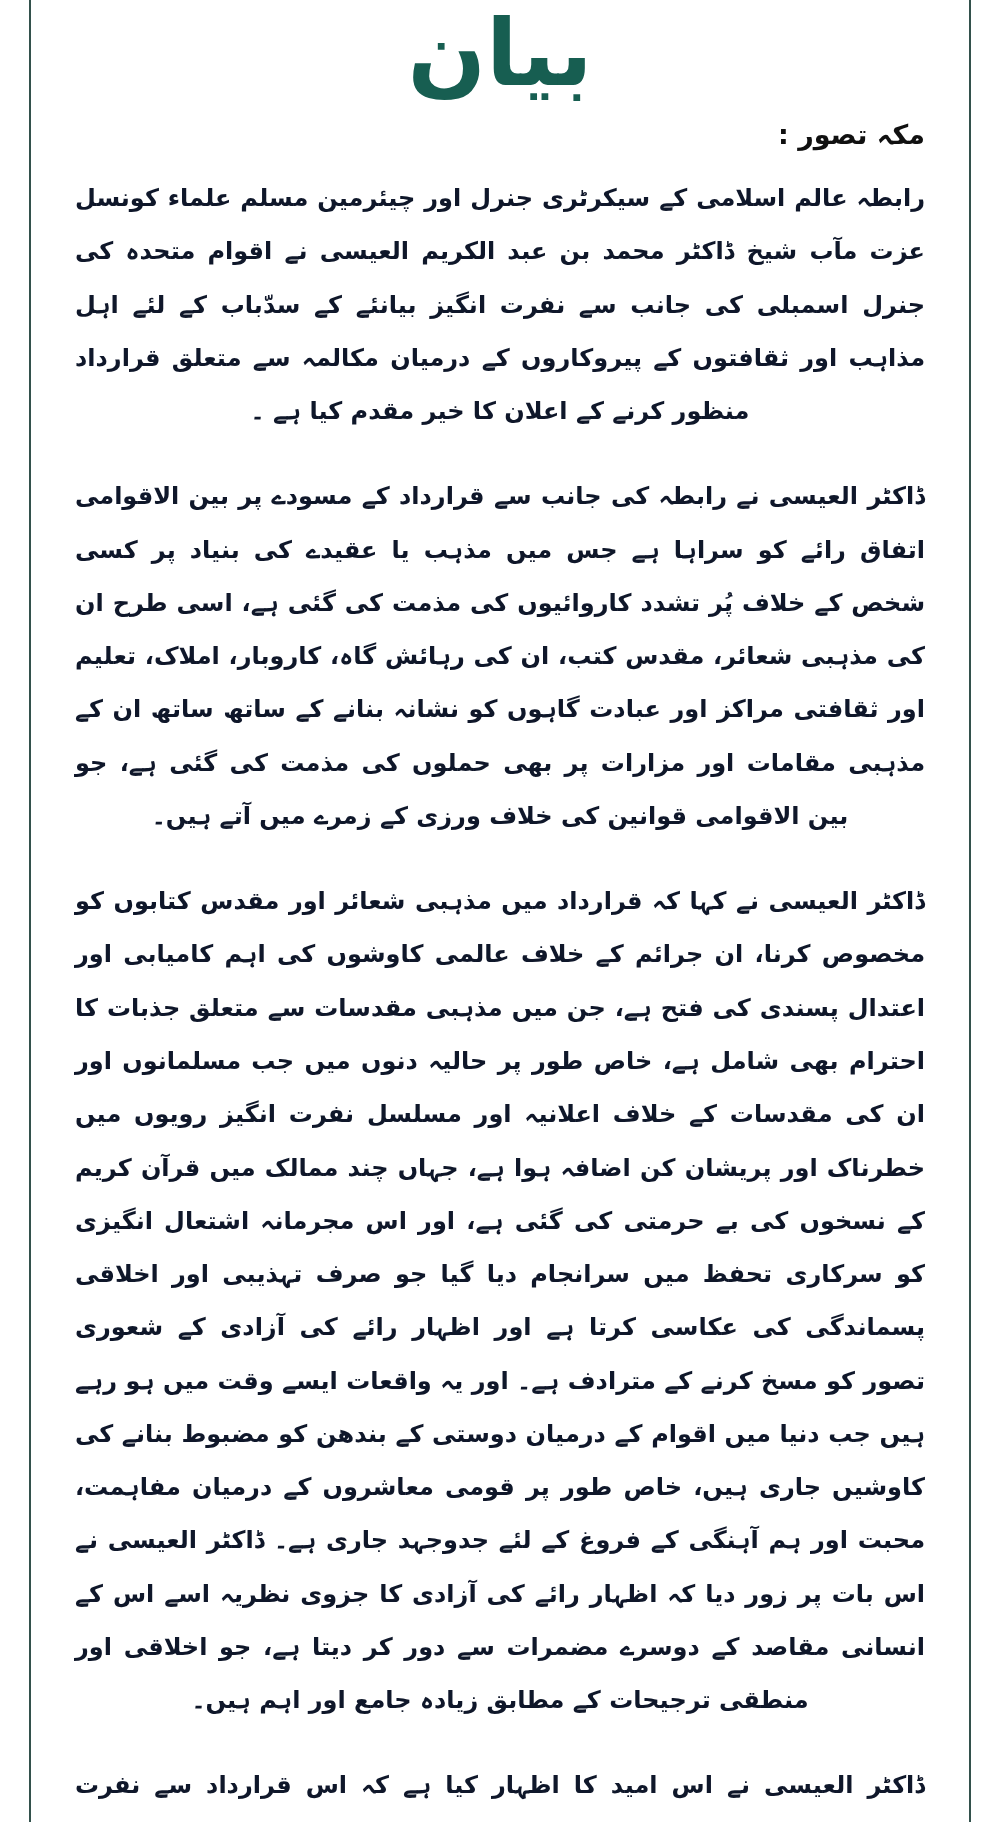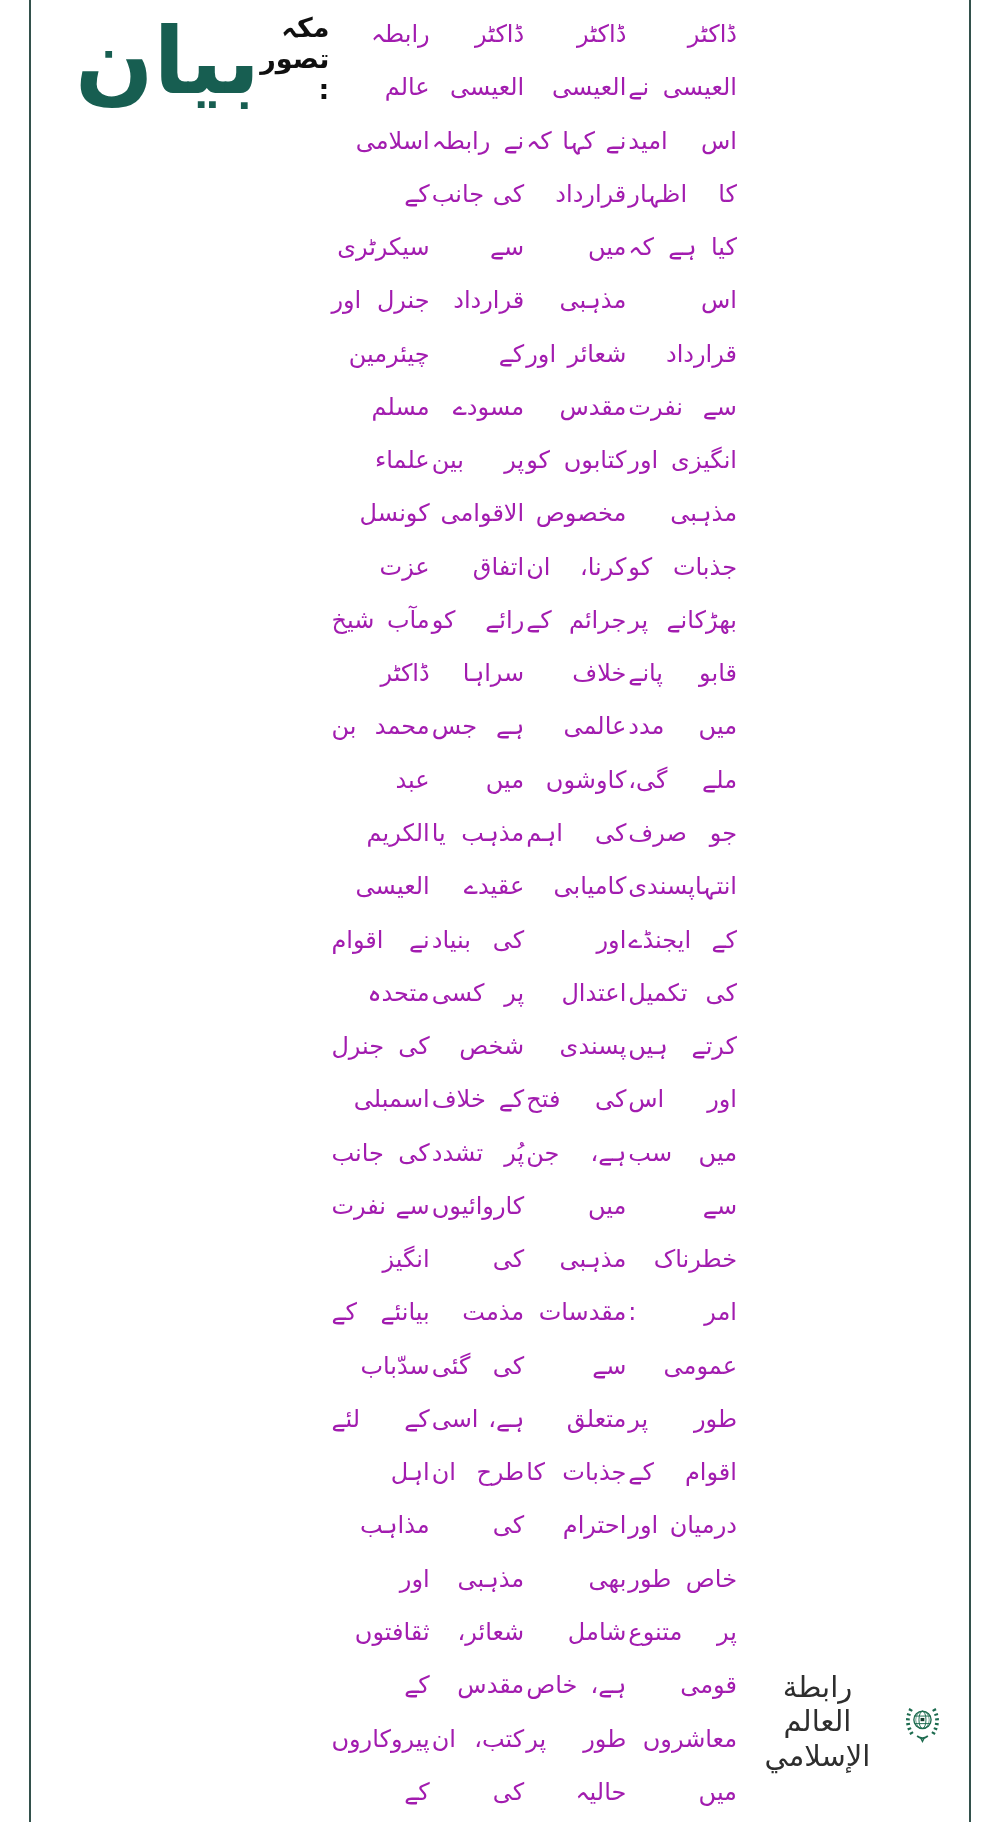--- a/index.html
+++ b/index.html
@@ -2,30 +2,30 @@
 <html lang="ur"><head>
 <meta charset="utf-8">
 <style>
   html,body{margin:0;padding:0;background:#ffffff;}
   .page{position:relative;width:1000px;height:1822px;background:#fff;overflow:hidden;
         font-family:"DejaVu Sans",sans-serif;}
   .edge{position:absolute;top:0;bottom:0;width:2px;background:#33514c;}
   .edge-left{left:29px;}
   .edge-right{right:29px;}
   .inner{position:absolute;top:0;bottom:0;left:31px;right:31px;display:flex;
-         flex-direction:row;padding:8px 44px;box-sizing:border-box;}
+         flex-direction:column;padding:0 44px;box-sizing:border-box;}
   .ornament{align-self:center;margin-top:0;}
   .title{color:#175e51;font-size:92px;line-height:1.12;text-align:center;direction:rtl;
          margin:2px 0 10px 0;font-weight:bold;}
   .location{direction:rtl;text-align:right;font-size:27px;font-weight:bold;color:#101010;
             margin-top:4px;}
   .bullet{width:13px;height:17px;background:#c49a5f;margin:24px 2px 8px 0;}
   .bullet.first{margin-top:14px;}
   .para{direction:rtl;text-align:justify;text-align-last:center;font-size:24px;
-        line-height:2.22;color:#a21caf;margin:0;}
+        line-height:2.22;color:#0f172a;margin:0;font-weight:bold;}
   .footer{margin-top:auto;display:flex;justify-content:space-between;align-items:center;
           direction:ltr;padding:0 10px 40px 10px;}
   .logo{display:flex;align-items:center;gap:14px;}
   .logo-text{text-align:center;}
   .logo-ar{font-size:29px;color:#2e2e2e;direction:rtl;line-height:1.2;}
 </style>
 </head>
 <body>
 
 <div class="page">

